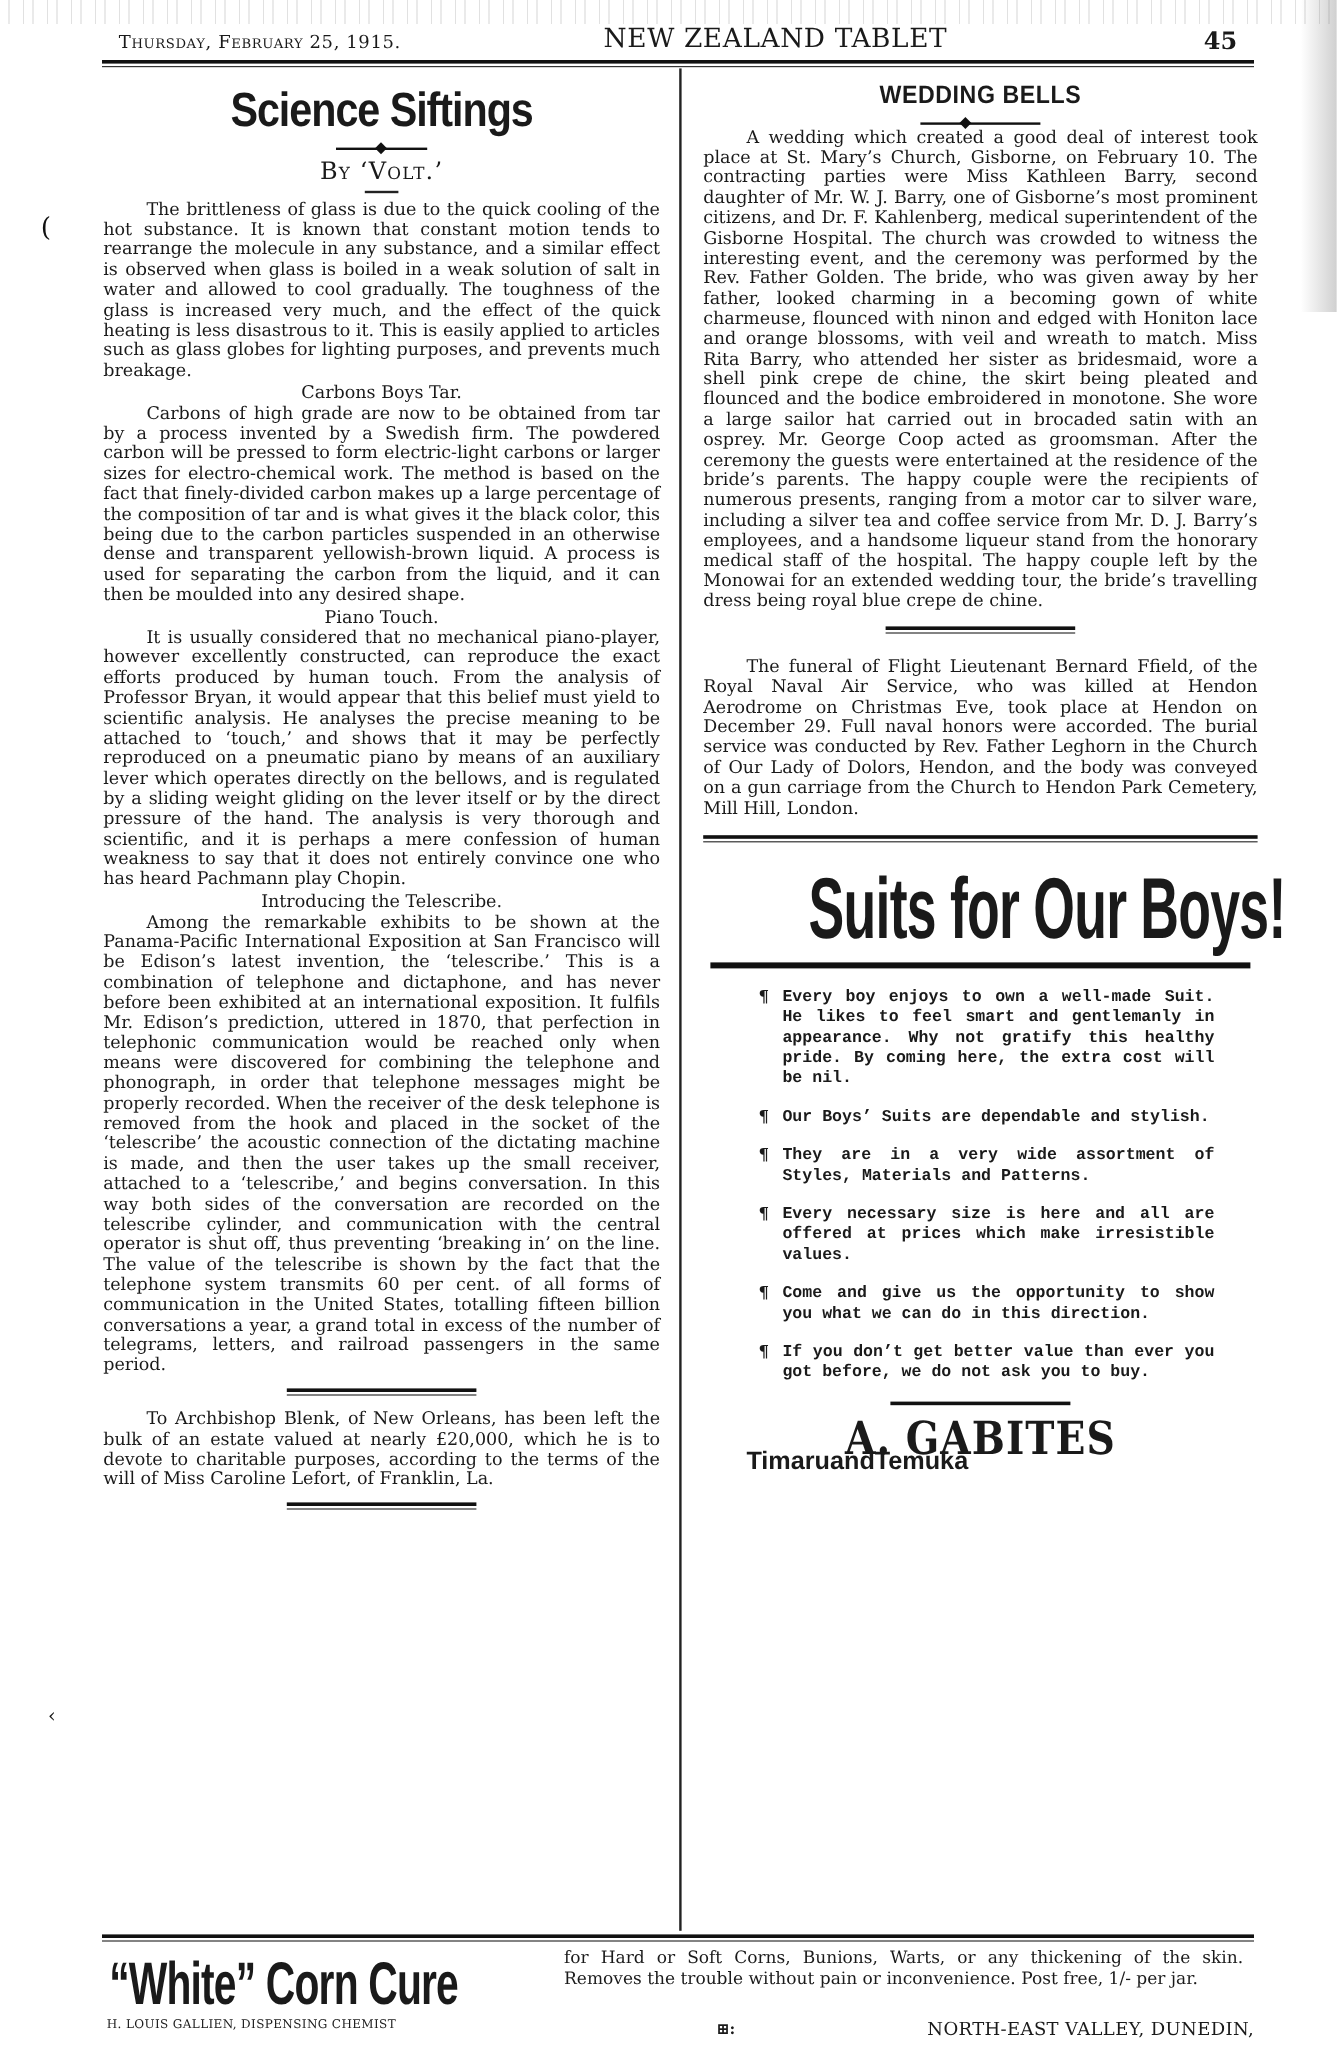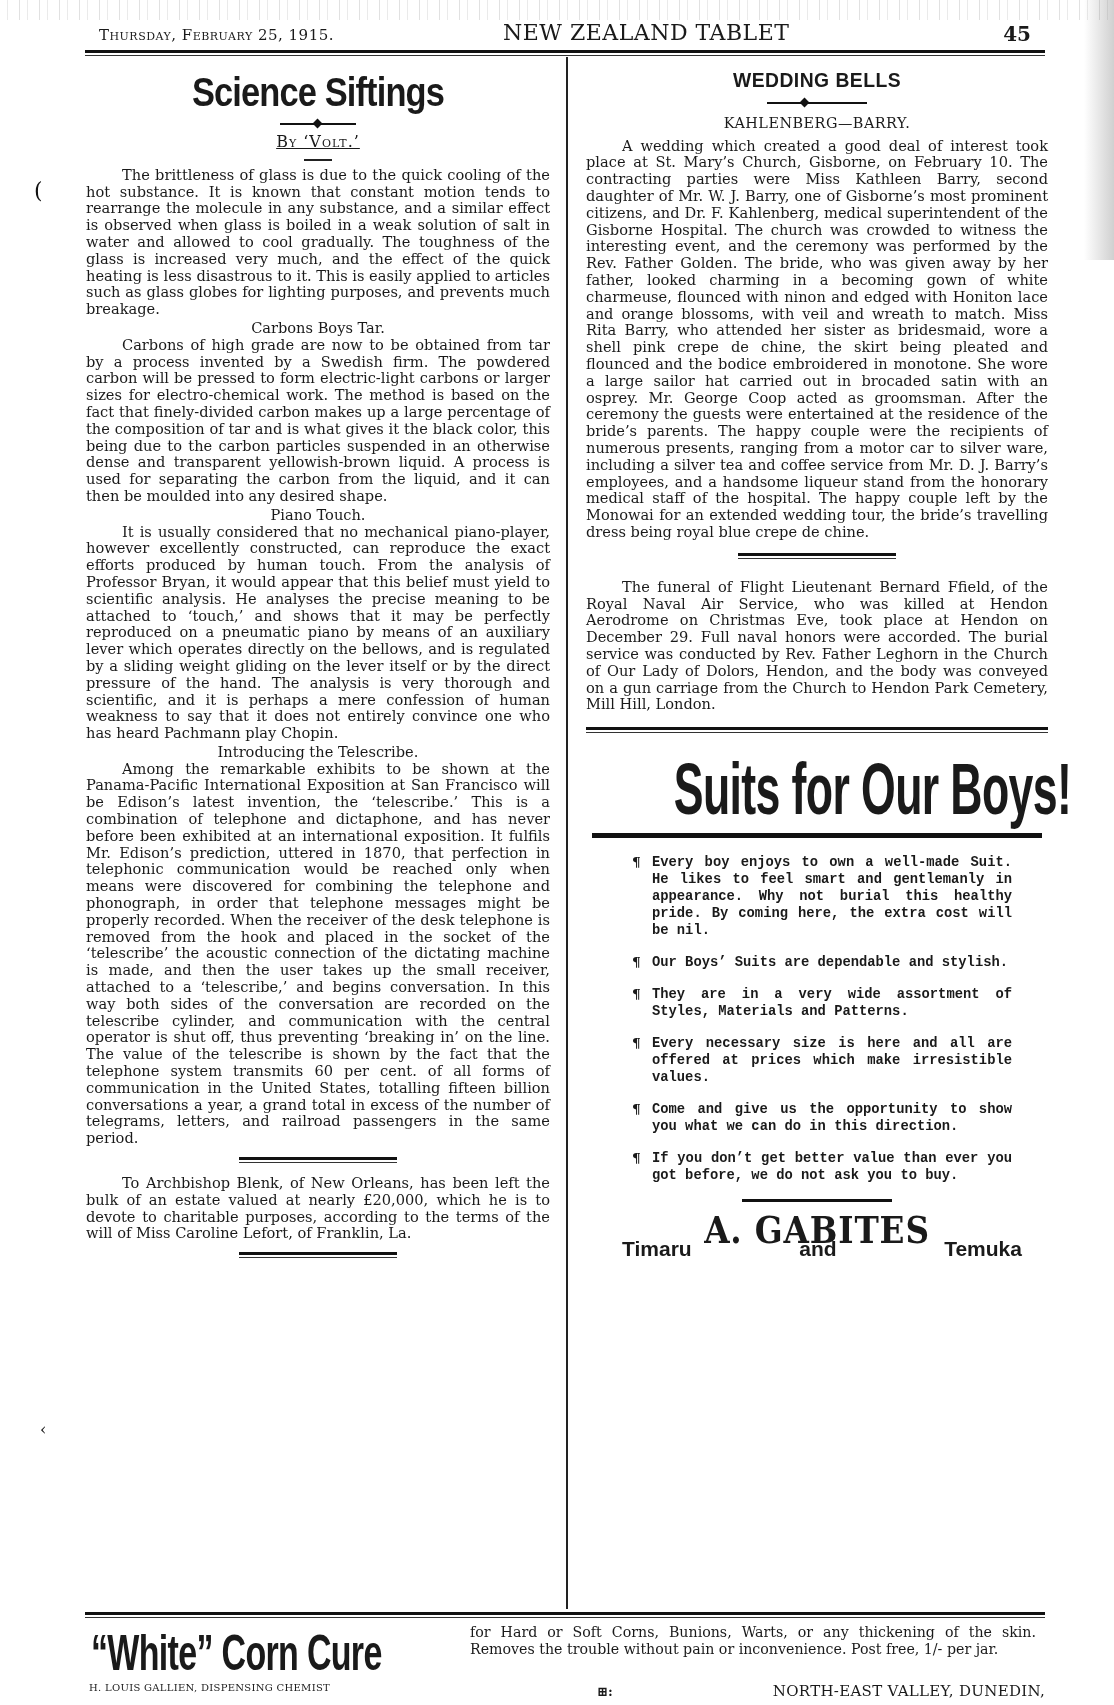--- a/index.html
+++ b/index.html
@@ -27,21 +27,21 @@
 
   .column { position: absolute; font-size: 14.6px; line-height: 16.8px; text-align: justify; }
   .left-col { left: 86px; top: 60px; width: 464px; }
   .right-col { left: 586px; top: 60px; width: 462px; }
 
   .h-science { text-align: center; font-family: "Liberation Sans", sans-serif; font-weight: bold;
     font-size: 40px; letter-spacing: -1px; transform: scaleX(.86); margin: 8px 0 0; line-height: 48px; }
   .ornament { position: relative; margin: 4px auto 0; width: 76px; height: 8px; }
   .ornament::before { content: ""; position: absolute; left: 0; right: 0; top: 3px; height: 2px; background: #111; }
   .ornament::after { content: ""; position: absolute; left: 34px; top: 0; width: 7px; height: 7px; background: #111; transform: rotate(45deg); }
-  .byline { text-align: center; font-size: 16px; margin: 6px 0 4px; font-variant: small-caps; letter-spacing: 1px; text-decoration: underline; }
+  .byline { text-align: center; font-size: 20px; margin: 6px 0 4px; font-variant: small-caps; letter-spacing: 1px; }
   .short-rule { width: 28px; height: 2px; background: #222; margin: 8px auto 6px; }
   .sub-head { text-align: center; margin: 2px 0 0; }
   .para { text-indent: 36px; margin: 0; hyphens: auto; }
   .sep { position: relative; width: 158px; height: 8px; margin: 10px auto 10px; }
   .sep::before { content:""; position:absolute; left:0; right:0; top:0; height:3px; background:#111; }
   .sep::after { content:""; position:absolute; left:0; right:0; top:5px; height:1px; background:#333; }
   .bold-para { font-weight: bold; text-indent: 36px; margin: 0; font-size: 14.4px; }
 
   .h-wedding { text-align: center; font-family: "Liberation Sans", sans-serif; font-weight: bold; font-size: 21px;
     margin: 12px 0 0; letter-spacing: .5px; transform: scaleX(.92); }
@@ -54,21 +54,21 @@
   .ad-title { text-align: center; font-family: "Liberation Sans", sans-serif; font-weight: bold;
     font-size: 72px; line-height: 80px; margin: 16px 0 0; transform: scaleX(.62); white-space: nowrap;
     letter-spacing: -1px; }
   .ad-rule { height: 5px; background: #111; margin: 4px 6px 0 6px; }
   .ad-items { margin: 16px 36px 0 46px; font-family: "Liberation Mono", monospace; font-weight: bold; font-size: 13.8px; line-height: 17px; }
   .ad-item { display: flex; margin-bottom: 15px; text-align: justify; }
   .pilcrow { width: 20px; flex: none; font-family: "DejaVu Serif", serif; }
   .ad-item-text { flex: 1; }
   .ad-small-rule { width: 150px; height: 3px; background: #111; margin: 14px auto 0; }
   .gabites { text-align: center; font-family: "DejaVu Serif", serif; font-weight: bold; font-size: 38px; margin: 20px 0 0; letter-spacing: 1px; transform: scaleX(.86); }
-  .gabites-places { display: flex; justify-content: space-between; margin: 2px 26px 0 36px;
+  .gabites-places { display: flex; justify-content: flex-start; margin: 2px 26px 0 36px;
     font-family: "Liberation Sans", sans-serif; font-weight: bold; font-size: 21px; }
 
   
   .footer { position: absolute; left: 85px; top: 1610px; width: 960px; height: 95px; }
   .corn-title { position: absolute; left: 6px; top: 14px; font-family: "Liberation Sans", sans-serif; font-weight: bold;
     font-size: 50px; transform: scaleX(.68); transform-origin: left top; white-space: nowrap; letter-spacing: -1px; }
   .corn-desc { position: absolute; left: 385px; top: 14px; width: 566px; font-size: 14.2px; line-height: 16.5px; text-align: justify; }
   .chemist { position: absolute; left: 4px; top: 72px; font-size: 10px; letter-spacing: .3px; }
   .chemist-icon { position: absolute; left: 512px; top: 74px; font-size: 13px; font-weight: bold; }
   .address { position: absolute; right: 0; top: 72px; font-size: 15px; letter-spacing: .3px; }
@@ -110,35 +110,34 @@
 
   <div class="sep"></div>
   <p class="para">To Archbishop Blenk, of New Orleans, has been left the bulk of an estate valued at nearly £20,000, which he is to devote to charitable purposes, according to the terms of the will of Miss Caroline Lefort, of Franklin, La.</p>
 
   <div class="sep"></div>
 </div>
 
 <div class="column right-col">
   <div class="h-wedding">WEDDING BELLS</div>
   <div class="ornament" style="width:100px;margin-top:10px;"></div>
-  <div class="kahl">KAHLENBERG—BARRY.</div>
   <p class="para">A wedding which created a good deal of interest took place at St. Mary’s Church, Gisborne, on February 10. The contracting parties were Miss Kathleen Barry, second daughter of Mr. W. J. Barry, one of Gisborne’s most prominent citizens, and Dr. F. Kahlenberg, medical superintendent of the Gisborne Hospital. The church was crowded to witness the interesting event, and the ceremony was performed by the Rev. Father Golden. The bride, who was given away by her father, looked charming in a becoming gown of white charmeuse, flounced with ninon and edged with Honiton lace and orange blossoms, with veil and wreath to match. Miss Rita Barry, who attended her sister as bridesmaid, wore a shell pink crepe de chine, the skirt being pleated and flounced and the bodice embroidered in monotone. She wore a large sailor hat carried out in brocaded satin with an osprey. Mr. George Coop acted as groomsman. After the ceremony the guests were entertained at the residence of the bride’s parents. The happy couple were the recipients of numerous presents, ranging from a motor car to silver ware, including a silver tea and coffee service from Mr. D. J. Barry’s employees, and a handsome liqueur stand from the honorary medical staff of the hospital. The happy couple left by the Monowai for an extended wedding tour, the bride’s travelling dress being royal blue crepe de chine.</p>
 
   <div class="sep" style="margin-top:12px;margin-bottom:18px;"></div>
   <p class="para">The funeral of Flight Lieutenant Bernard Ffield, of the Royal Naval Air Service, who was killed at Hendon Aerodrome on Christmas Eve, took place at Hendon on December 29. Full naval honors were accorded. The burial service was conducted by Rev. Father Leghorn in the Church of Our Lady of Dolors, Hendon, and the body was conveyed on a gun carriage from the Church to Hendon Park Cemetery, Mill Hill, London.</p>
 
   <div class="double-rule"></div>
 
   <div>
     <div class="ad-title">Suits for Our Boys!</div>
     <div class="ad-rule"></div>
     <div class="ad-items">
       <div class="ad-item">
         <span class="pilcrow">¶</span>
-        <span class="ad-item-text">Every boy enjoys to own a well-made Suit. He likes to feel smart and gentlemanly in appearance. Why not burial this healthy pride. By coming here, the extra cost will be nil.</span>
+        <span class="ad-item-text">Every boy enjoys to own a well-made Suit. He likes to feel smart and gentlemanly in appearance. Why not gratify this healthy pride. By coming here, the extra cost will be nil.</span>
       </div>
       <div class="ad-item">
         <span class="pilcrow">¶</span>
         <span class="ad-item-text">Our Boys’ Suits are dependable and stylish.</span>
       </div>
       <div class="ad-item">
         <span class="pilcrow">¶</span>
         <span class="ad-item-text">They are in a very wide assortment of Styles, Materials and Patterns.</span>
       </div>
       <div class="ad-item">

